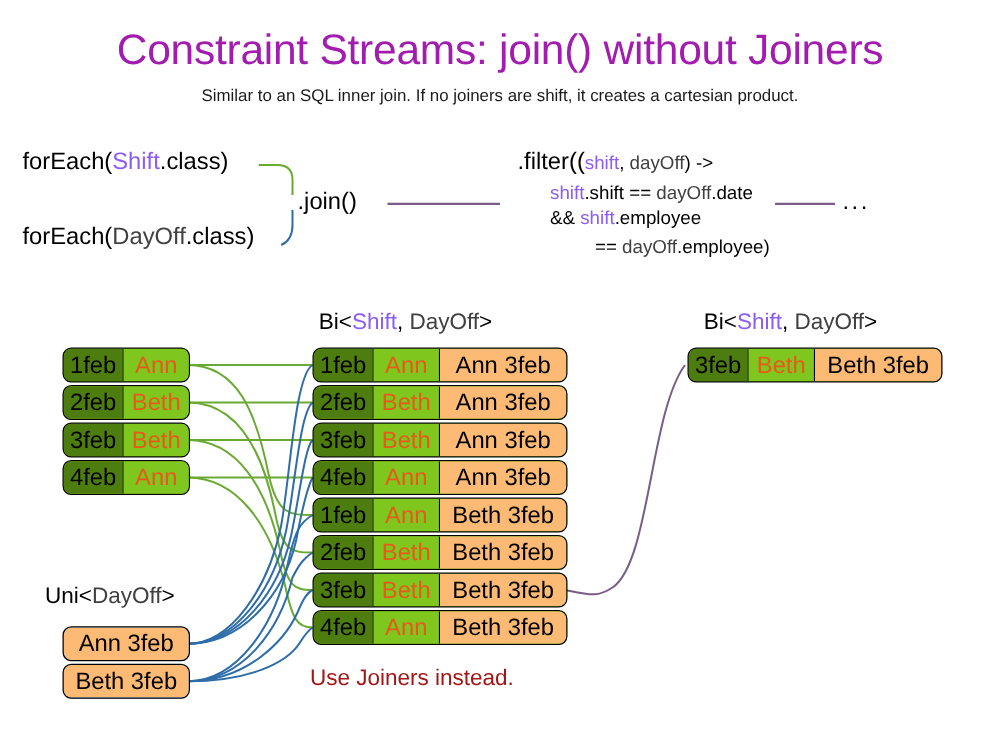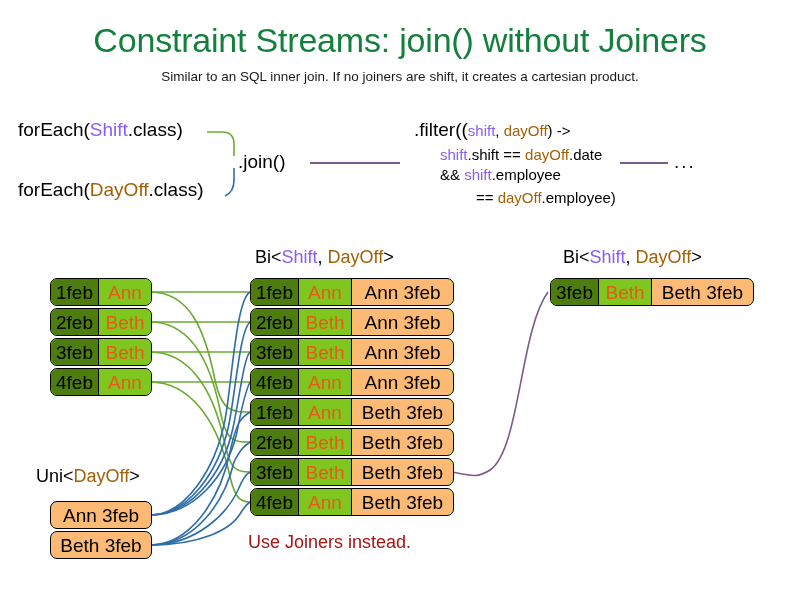--- a/index.html
+++ b/index.html
@@ -17,42 +17,42 @@
   }
   .abs { position: absolute; }
 
   
   #title {
     left: 0; top: 20px; width: 800px;
     text-align: center;
     font-size: 34px;
     line-height: 40px;
     letter-spacing: -0.2px;
-    color: #15803d;
+    color: #a21caf;
     white-space: nowrap;
   }
   #subtitle {
     left: 0; top: 68px; width: 800px;
     text-align: center;
     font-size: 13.5px;
     line-height: 18px;
     color: #1a1a1a;
     white-space: nowrap;
   }
 
   
   .code {
     font-size: 19px;
     line-height: 24px;
     white-space: nowrap;
     color: #000;
   }
   .code.small { font-size: 15px; }
   .g { color: #8b5cf6; }   
-  .b { color: #a16207; }   
+  .b { color: #404040; }   
 
   #forEachShift  { left: 18px;  top: 118px; }
   #forEachDayOff { left: 18px;  top: 178px; }
   #joinCall      { left: 238px; top: 150px; }
 
   #filterLine1 { left: 414px; top: 118px; }
   #filterLine2 { left: 440px; top: 143px; }
   #filterLine3 { left: 440px; top: 163px; }
   #filterLine4 { left: 476px; top: 186px; }
   #ellipsis    { left: 674px; top: 151px; font-size: 19px; letter-spacing: 2px; color:#000; }

